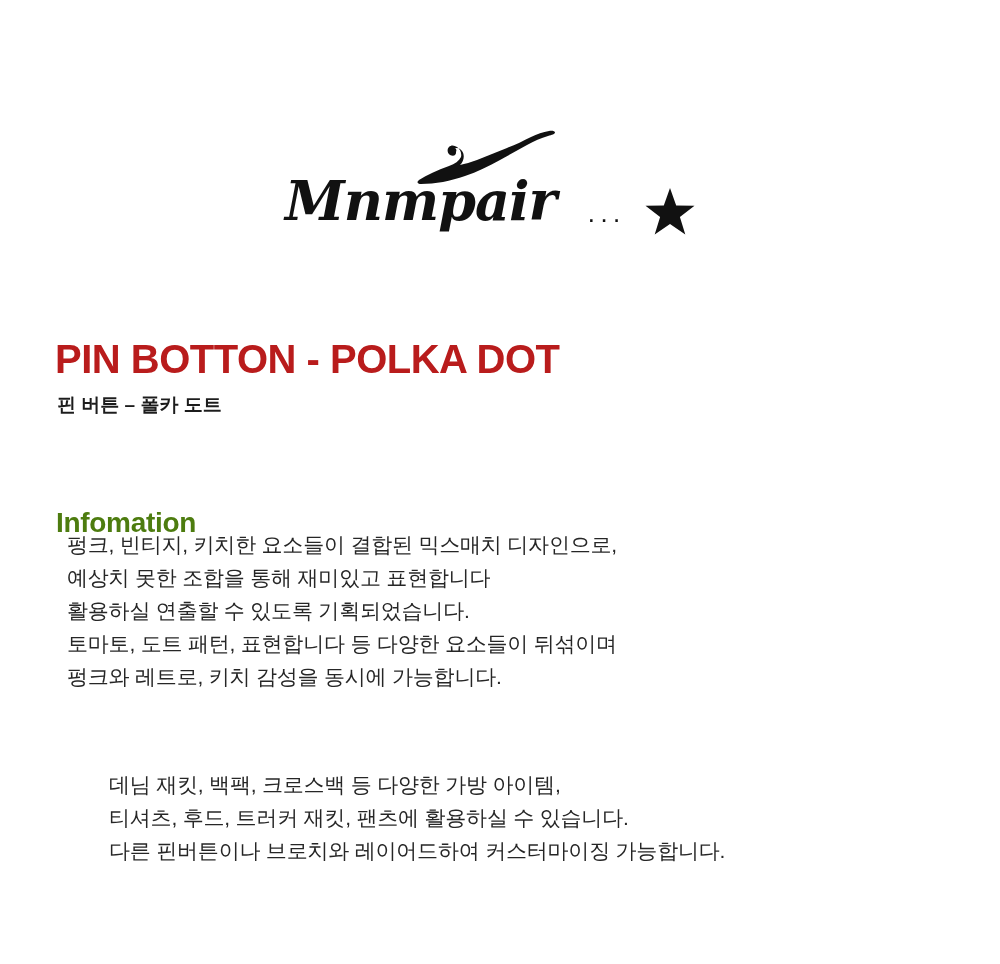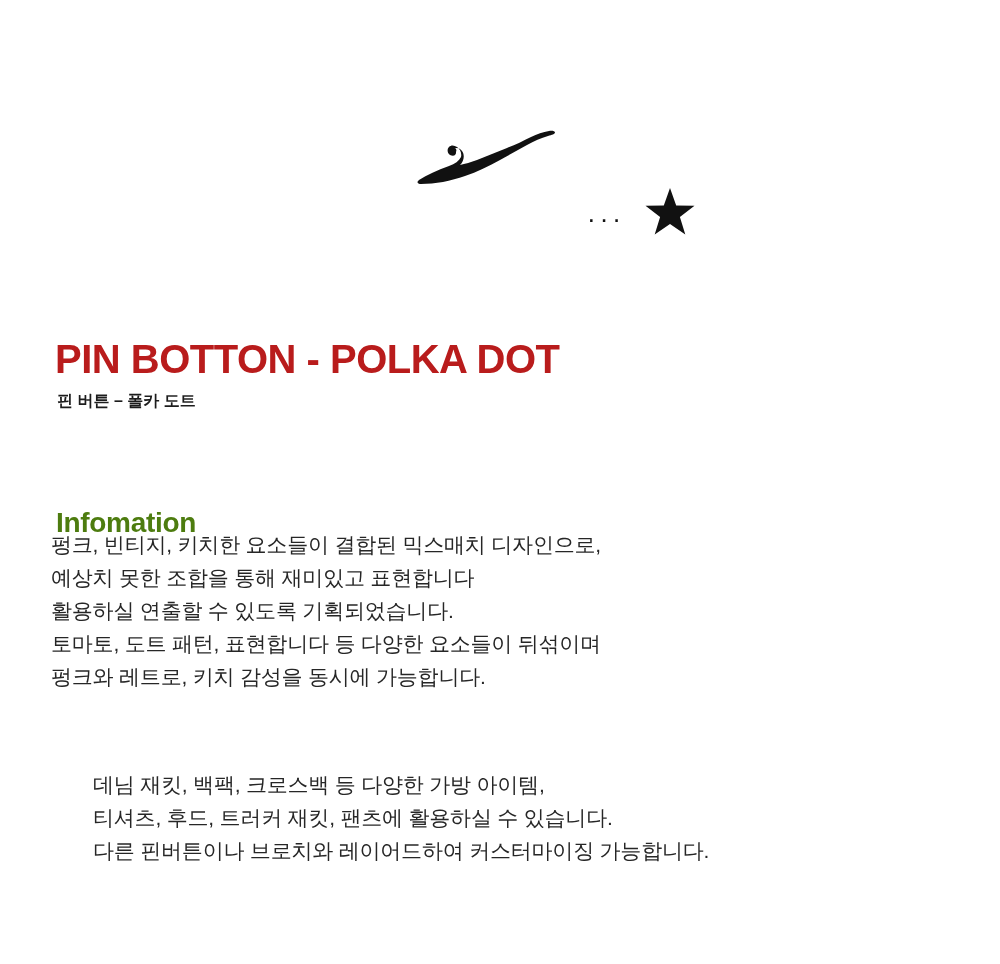--- a/index.html
+++ b/index.html
@@ -89,21 +89,21 @@
     font-weight: 700;
     letter-spacing: -0.5px;
     color: #b91c1c;
     line-height: 1.1;
     white-space: nowrap;
   }
   .title-kr {
     position: absolute;
     left: 57px;
     top: 378px;
-    font-size: 16px;
+    font-size: 19px;
     font-weight: 700;
     letter-spacing: 0px;
     color: #1c1c1c;
     line-height: 1.2;
     white-space: nowrap;
   }
 
   
   .section-heading {
     position: absolute;
@@ -111,21 +111,21 @@
     top: 478px;
     font-size: 28px;
     font-weight: 700;
     color: #4d7c0f;
     letter-spacing: -0.3px;
     line-height: 1.2;
   }
 
   .body-block {
     position: absolute;
-    left: 51px;
+    left: 67px;
     width: 900px;
     font-size: 21px;
     font-weight: 400;
     color: #262626;
     line-height: 33px;
     letter-spacing: -0.2px;
   }
   .body-block.first { top: 528px; }
   .body-block.second { top: 768px; margin-left: 42px; }
 
@@ -140,20 +140,21 @@
 <div class="page">
 
   <div class="logo-block">
     <div class="logo-inner">
 
       <svg class="logo-figure" viewBox="0 0 160 60" xmlns="http://www.w3.org/2000/svg">
         <path fill="#111111" d="M14 52 C22 47, 32 42, 44 38 C50 36, 54 33, 56 29 C57 25, 55 21, 52 19 C49 17, 46 17, 44 19 C42 21, 42 25, 45 27 C47 28, 49 28, 50 27 C52 25, 51 22, 49 21 C51 19, 55 20, 57 23 C60 27, 59 33, 55 37 C60 36, 66 34, 72 32 C82 28, 92 24, 102 20 C110 17, 118 13, 126 9 C132 6, 138 4, 144 3 C147 2.5, 150 3, 150 4.5 C150 6, 147 7, 143 8 C136 10, 129 13, 122 17 C113 22, 104 27, 95 32 C84 38, 72 44, 60 48 C46 53, 30 56, 16 56 C13 56, 11 54.5, 14 52 Z"></path>
         <path fill="#111111" d="M47 24 C46 22, 47 20, 49 20 C51 20, 52 22, 51 24 C50 25.5, 48 25.5, 47 24 Z"></path>
       </svg>
 
+      <div class="logo-wordmark">Mnmpair</div>
       <div class="logo-dots">···</div>
 
       <svg class="logo-star" viewBox="0 0 54 54" xmlns="http://www.w3.org/2000/svg">
         <path fill="#111111" d="M27 2 L33.2 19.4 L51.5 19.8 L36.9 30.9 L42.3 48.5 L27 37.9 L11.7 48.5 L17.1 30.9 L2.5 19.8 L20.8 19.4 Z"></path>
       </svg>
     </div>
   </div>
 
   <h1 class="title-en">PIN BOTTON - POLKA DOT</h1>
   <h2 class="title-kr">핀 버튼 – 폴카 도트</h2>

